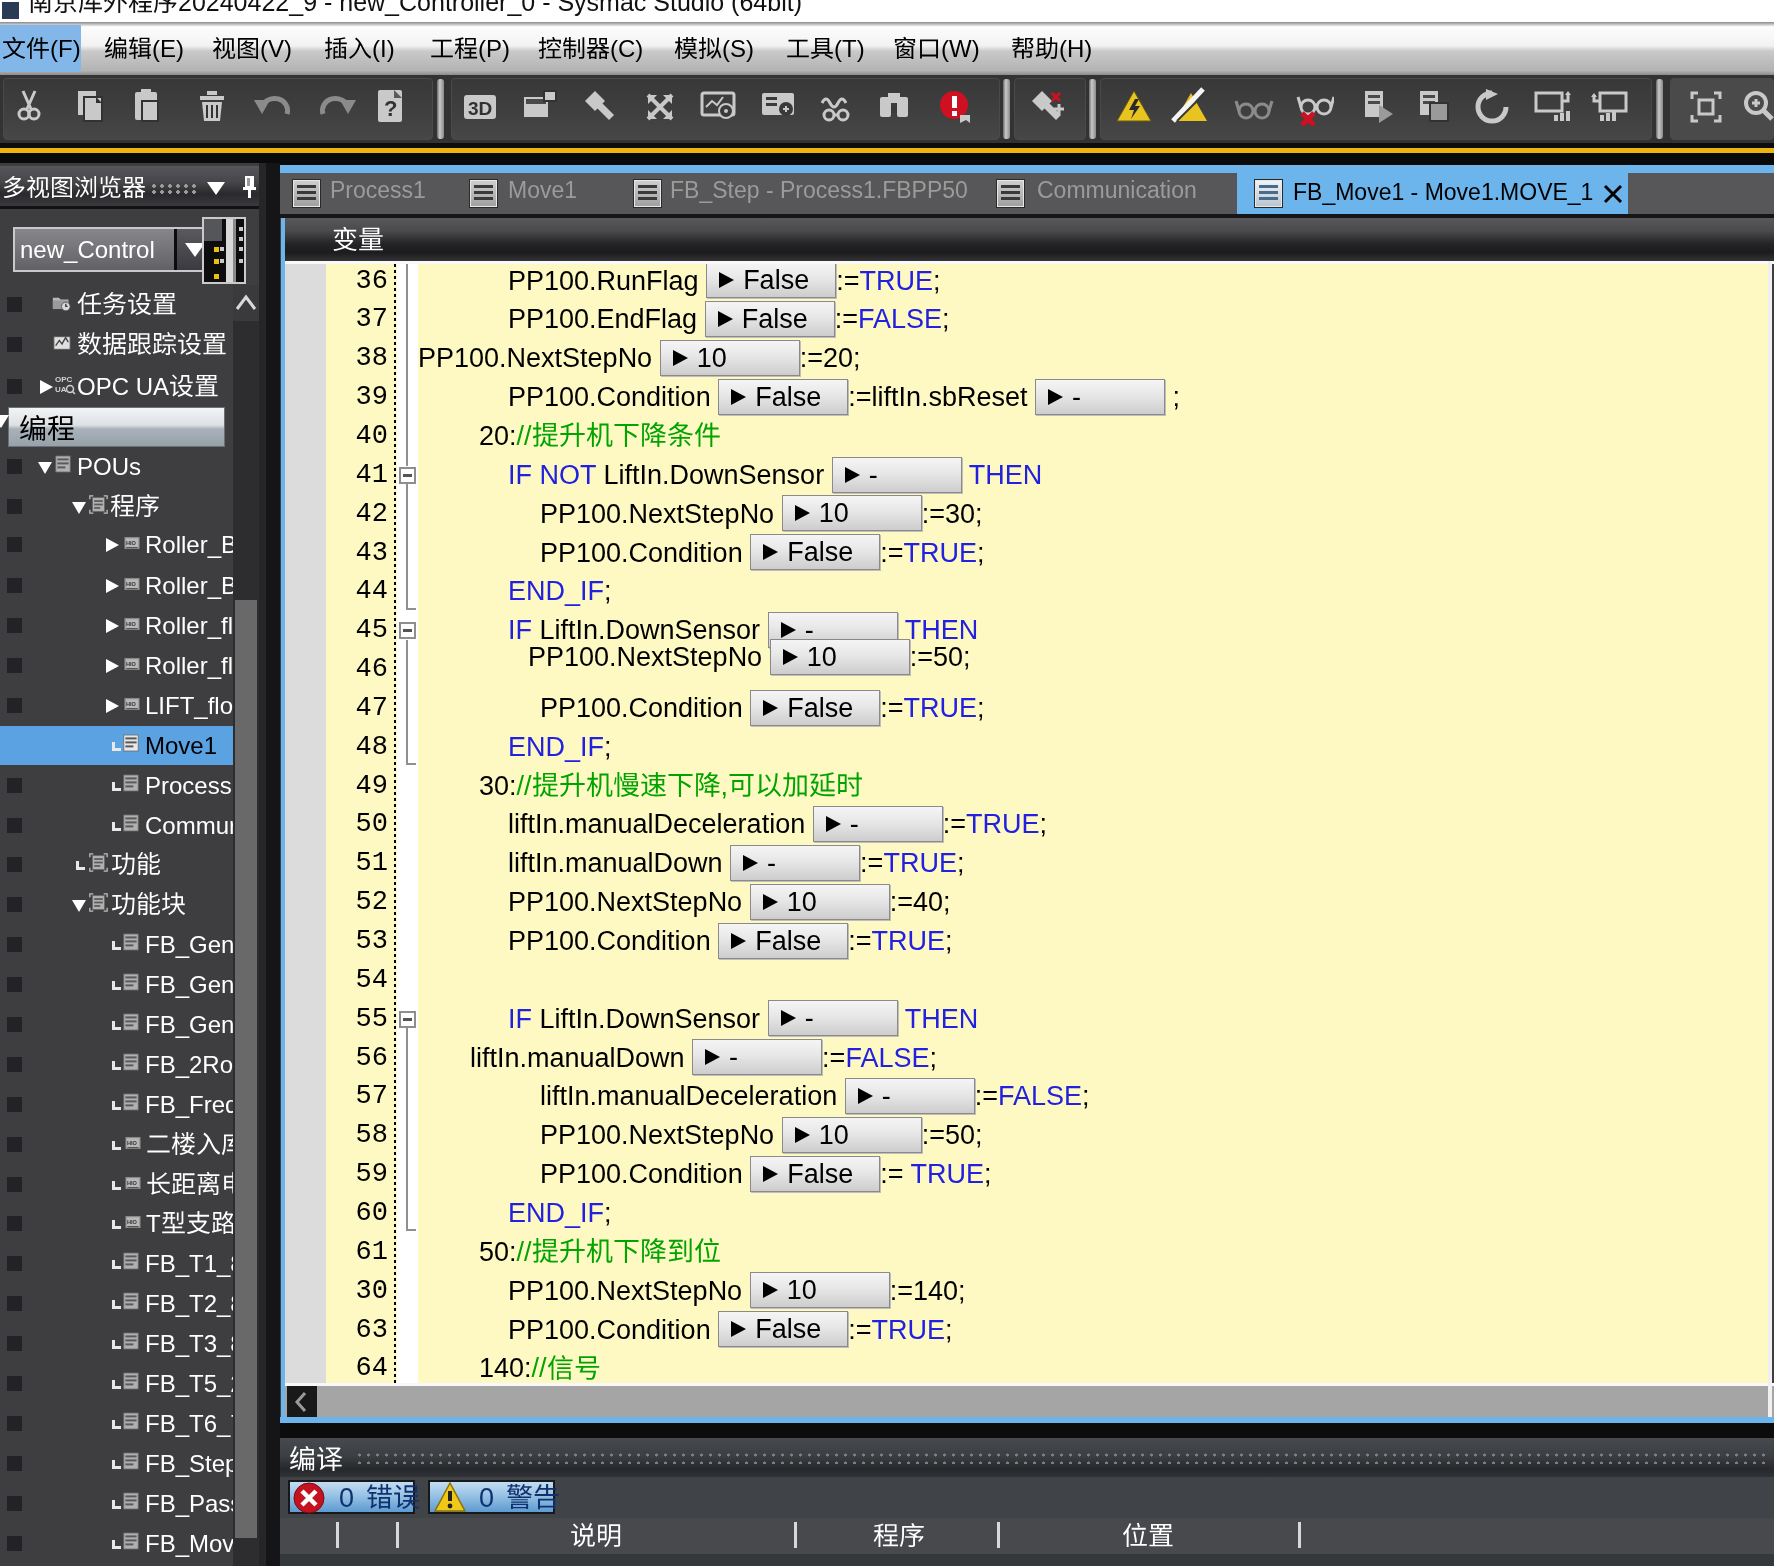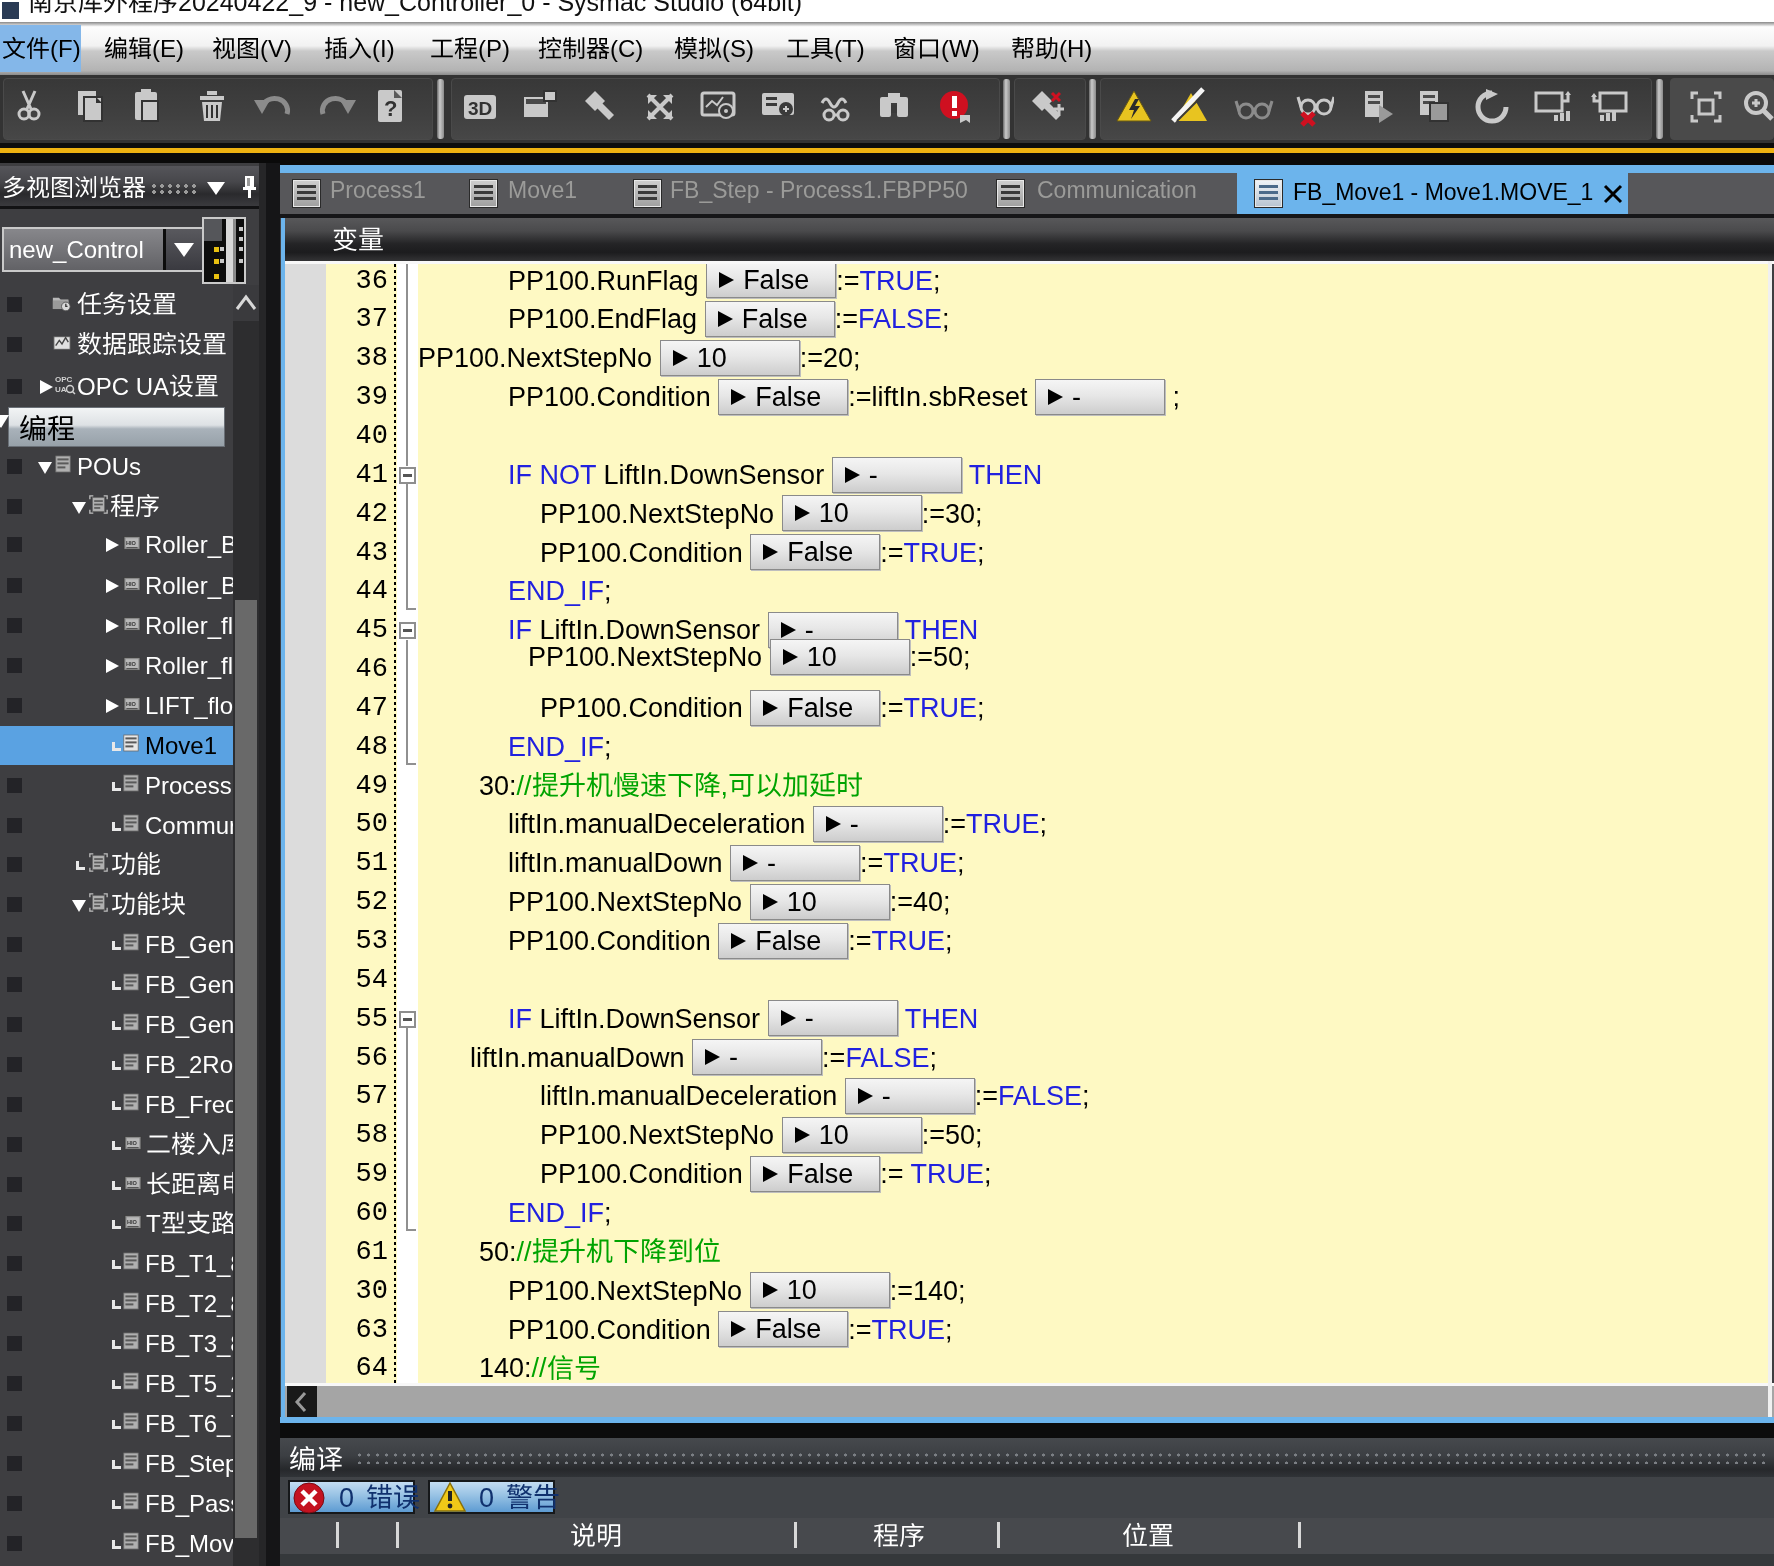--- a/index.html
+++ b/index.html
@@ -18,21 +18,21 @@
  background:linear-gradient(90deg,#6a6a6a,#c9c9c9 40%,#8a8a8a)}
 .ticon{position:absolute;top:12px}
 #yellowline{position:absolute;left:0;top:148px;width:1774px;height:5px;background:#eeb211}
 #blackstrip{position:absolute;left:0;top:153px;width:1774px;height:12px;background:#0a0a0a}
 
 #lpanel{position:absolute;left:0;top:163px;width:266px;height:1403px;background:#3e3e41;overflow:hidden}
 #lphead{position:absolute;left:0;top:3px;width:263px;height:43px;
  background:linear-gradient(#55555a,#47474b 40%,#2a2a2d 70%,#3a3a3e);border-bottom:3px solid #121214}
 #lpgrip{position:absolute;left:150px;top:17px;width:48px;height:12px;
  background-image:radial-gradient(circle,#9a9a9a 1.6px,transparent 2px);background-size:8px 6px}
-#lpdrop{position:absolute;left:2px;top:64px;width:202px;height:45px;border:2px solid #c9c9c9;
+#lpdrop{position:absolute;left:13px;top:64px;width:202px;height:45px;border:2px solid #c9c9c9;
  background:linear-gradient(#87878b,#626266)}
 #lpdroptx{position:absolute;left:5px;top:7px;font-size:24px;color:#fff;white-space:nowrap}
 #lpdropbtn{position:absolute;right:0;top:0;width:39px;height:41px;border-left:3px solid #0c0c0c;
  background:linear-gradient(#59595e,#3a3a40)}
 #plcimg{position:absolute;left:202px;top:54px;width:44px;height:67px;background:#0d0d0d;border:2px solid #cacaca}
 .trow{position:absolute;left:0;width:233px;height:39px;color:#fff;font-size:24px;overflow:hidden;white-space:nowrap}
 .chk{position:absolute;left:7px;top:12px;width:15px;height:15px;background:#232327}
 .tw{position:absolute;top:5px;line-height:29px}
 .arr-r{position:absolute;top:13px;width:0;height:0;border-left:13px solid #fff;
  border-top:7px solid transparent;border-bottom:7px solid transparent}
@@ -974,20 +974,29 @@
       <div id="foldstrip"></div>
       <div class="lnum" style="top:-2.5px">36</div>
       <div class="cline" style="top:-2.5px;padding-left:90px">PP100.RunFlag <div class="vb" style="width:130px"><span>False</span></div>:=<span class="kw">TRUE</span>;</div>
       <div class="lnum" style="top:36.4px">37</div>
       <div class="cline" style="top:36.4px;padding-left:90px">PP100.EndFlag <div class="vb" style="width:130px"><span>False</span></div>:=<span class="kw">FALSE</span>;</div>
       <div class="lnum" style="top:75.2px">38</div>
       <div class="cline" style="top:75.2px;">PP100.NextStepNo <div class="vb" style="width:140px"><span>10</span></div>:=20;</div>
       <div class="lnum" style="top:114.1px">39</div>
       <div class="cline" style="top:114.1px;padding-left:90px">PP100.Condition <div class="vb" style="width:130px"><span>False</span></div>:=liftIn.sbReset <div class="vb" style="width:130px"><span>-</span></div> ;</div>
       <div class="lnum" style="top:152.9px">40</div>
+      <div class="cline" style="top:152.9px;padding-left:61px">20:<span class="cm">//</span><svg class="k" style="width:189.0px;height:27px;color:#00a300;" viewBox="0 -880 7000 1000">
+          <use href="#u63D0" x="0"></use>
+          <use href="#u5347" x="1000"></use>
+          <use href="#u673A" x="2000"></use>
+          <use href="#u4E0B" x="3000"></use>
+          <use href="#u964D" x="4000"></use>
+          <use href="#u6761" x="5000"></use>
+          <use href="#u4EF6" x="6000"></use>
+        </svg></div>
       <div class="lnum" style="top:191.8px">41</div>
       <div class="cline" style="top:191.8px;padding-left:90px"><span class="kw">IF NOT</span> LiftIn.DownSensor <div class="vb" style="width:130px"><span>-</span></div> <span class="kw">THEN</span></div>
       <div class="lnum" style="top:230.6px">42</div>
       <div class="cline" style="top:230.6px;padding-left:122px">PP100.NextStepNo <div class="vb" style="width:140px"><span>10</span></div>:=30;</div>
       <div class="lnum" style="top:269.5px">43</div>
       <div class="cline" style="top:269.5px;padding-left:122px">PP100.Condition <div class="vb" style="width:130px"><span>False</span></div>:=<span class="kw">TRUE</span>;</div>
       <div class="lnum" style="top:308.3px">44</div>
       <div class="cline" style="top:308.3px;padding-left:90px"><span class="kw">END_IF</span>;</div>
       <div class="lnum" style="top:347.2px">45</div>
       <div class="cline" style="top:347.2px;padding-left:90px"><span class="kw">IF</span> LiftIn.DownSensor <div class="vb" style="width:130px"><span>-</span></div> <span class="kw">THEN</span></div>

